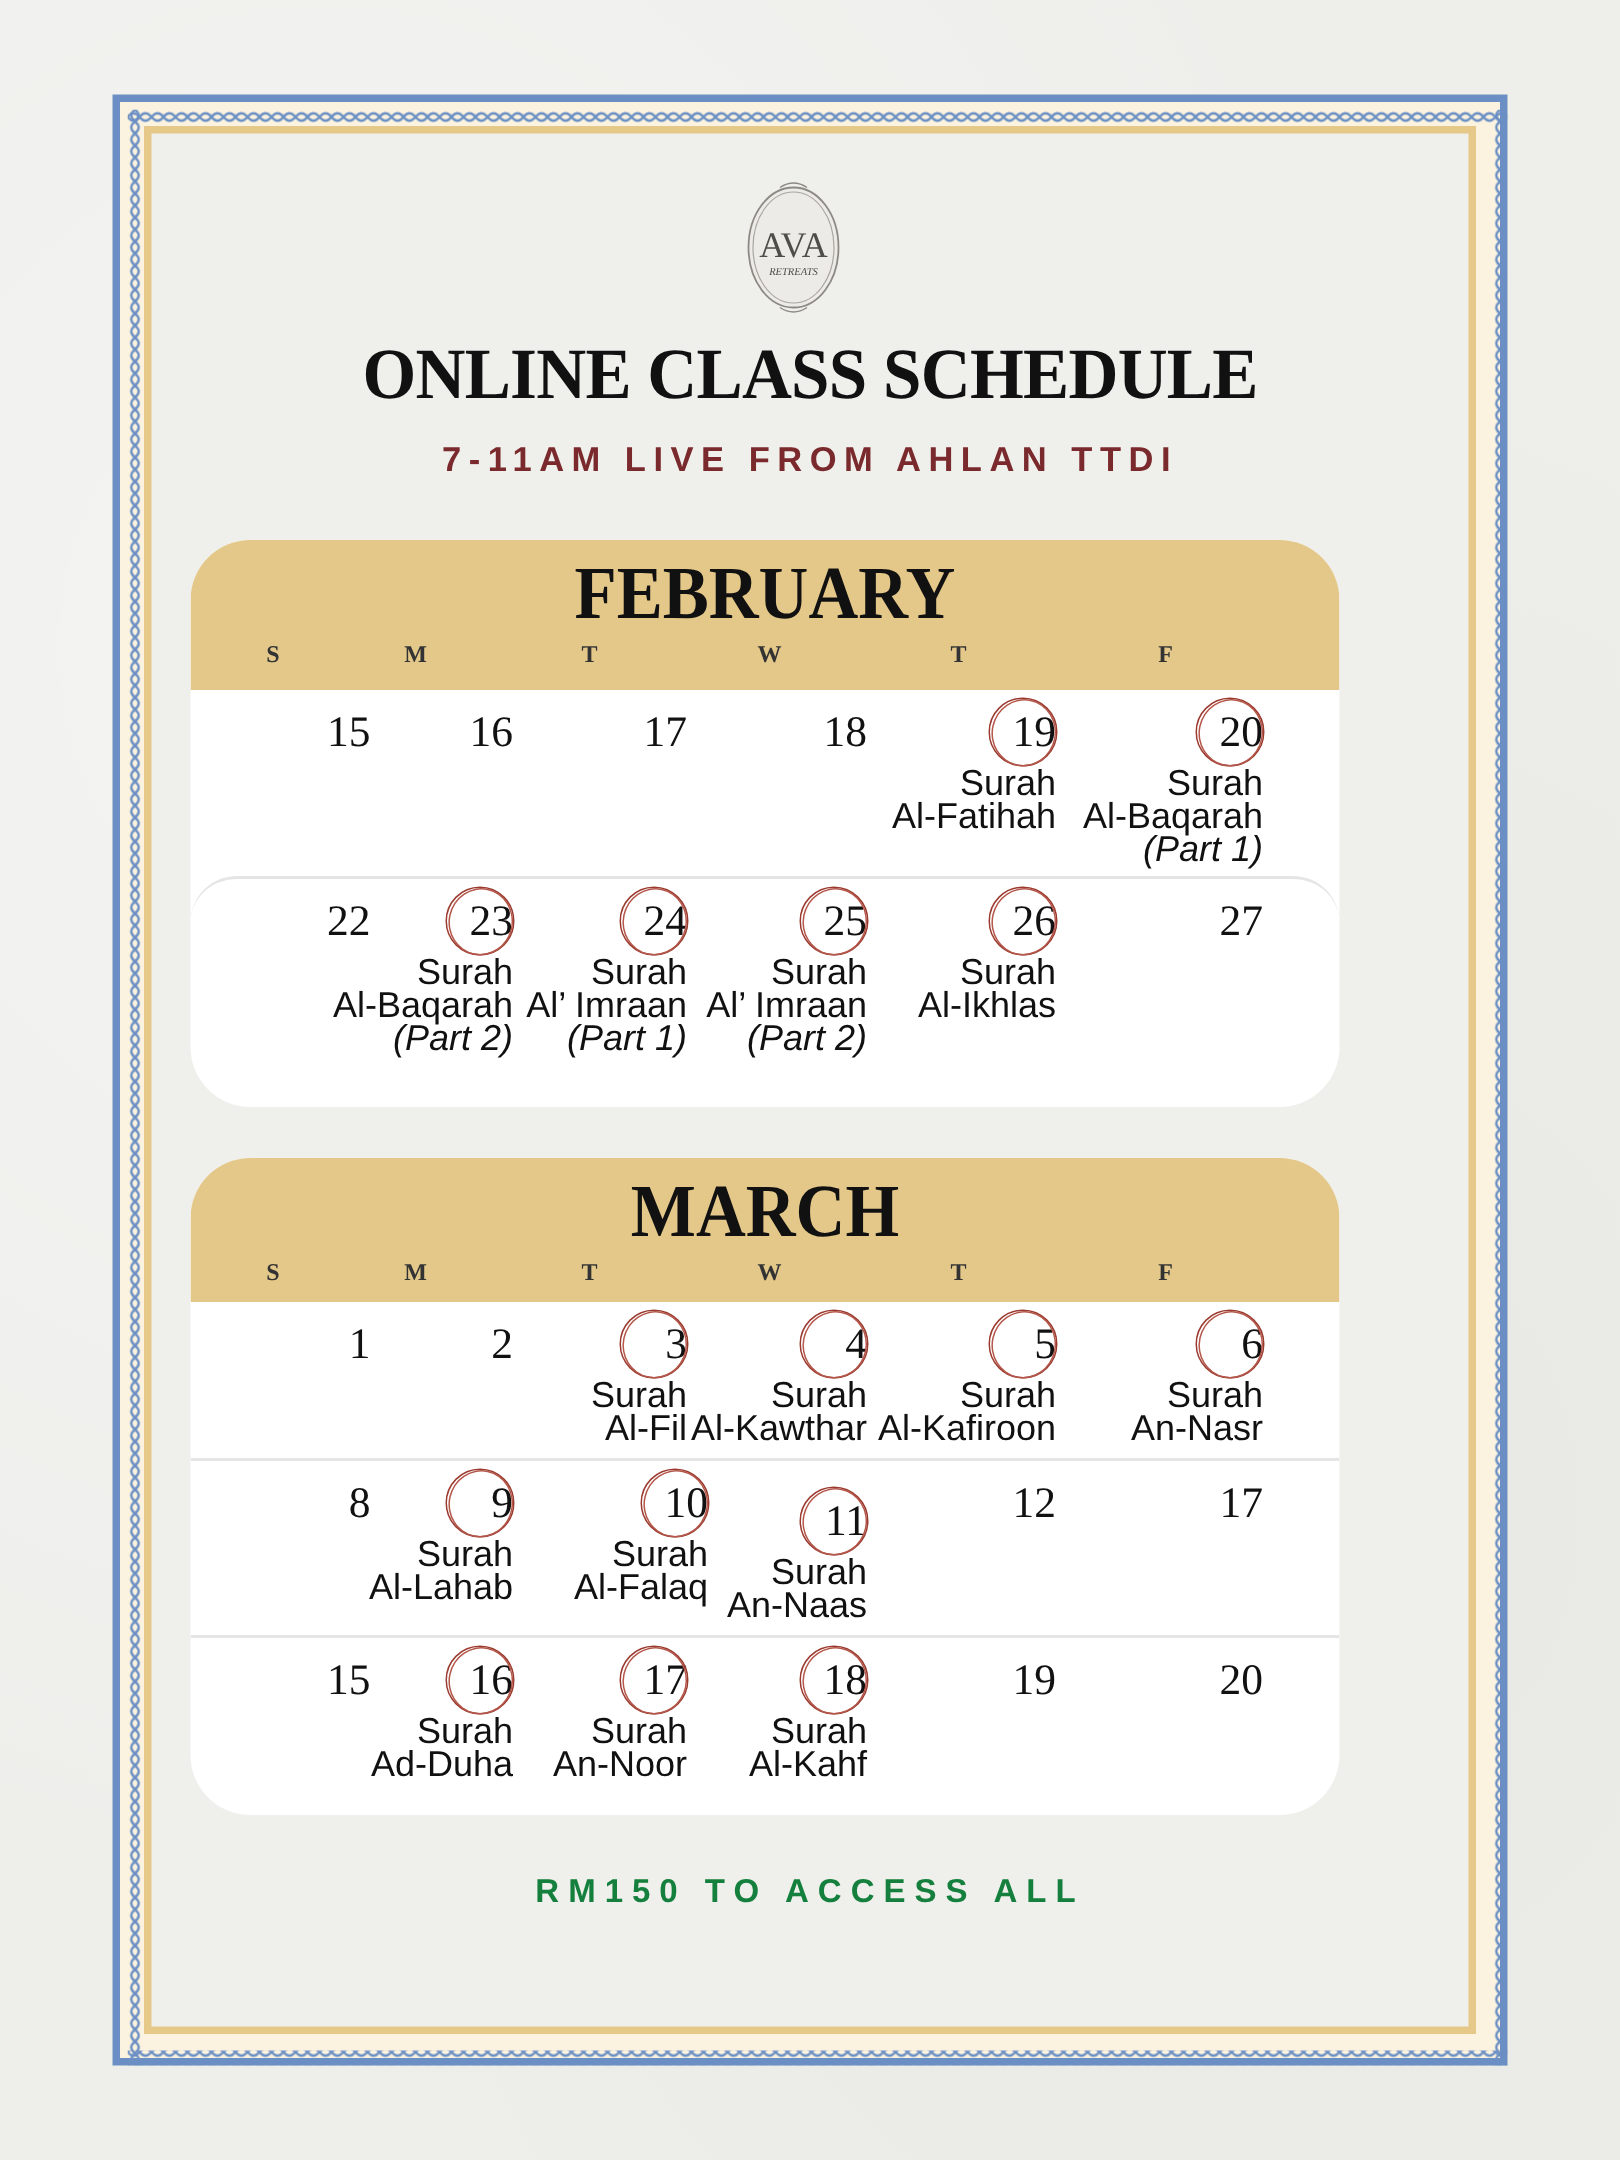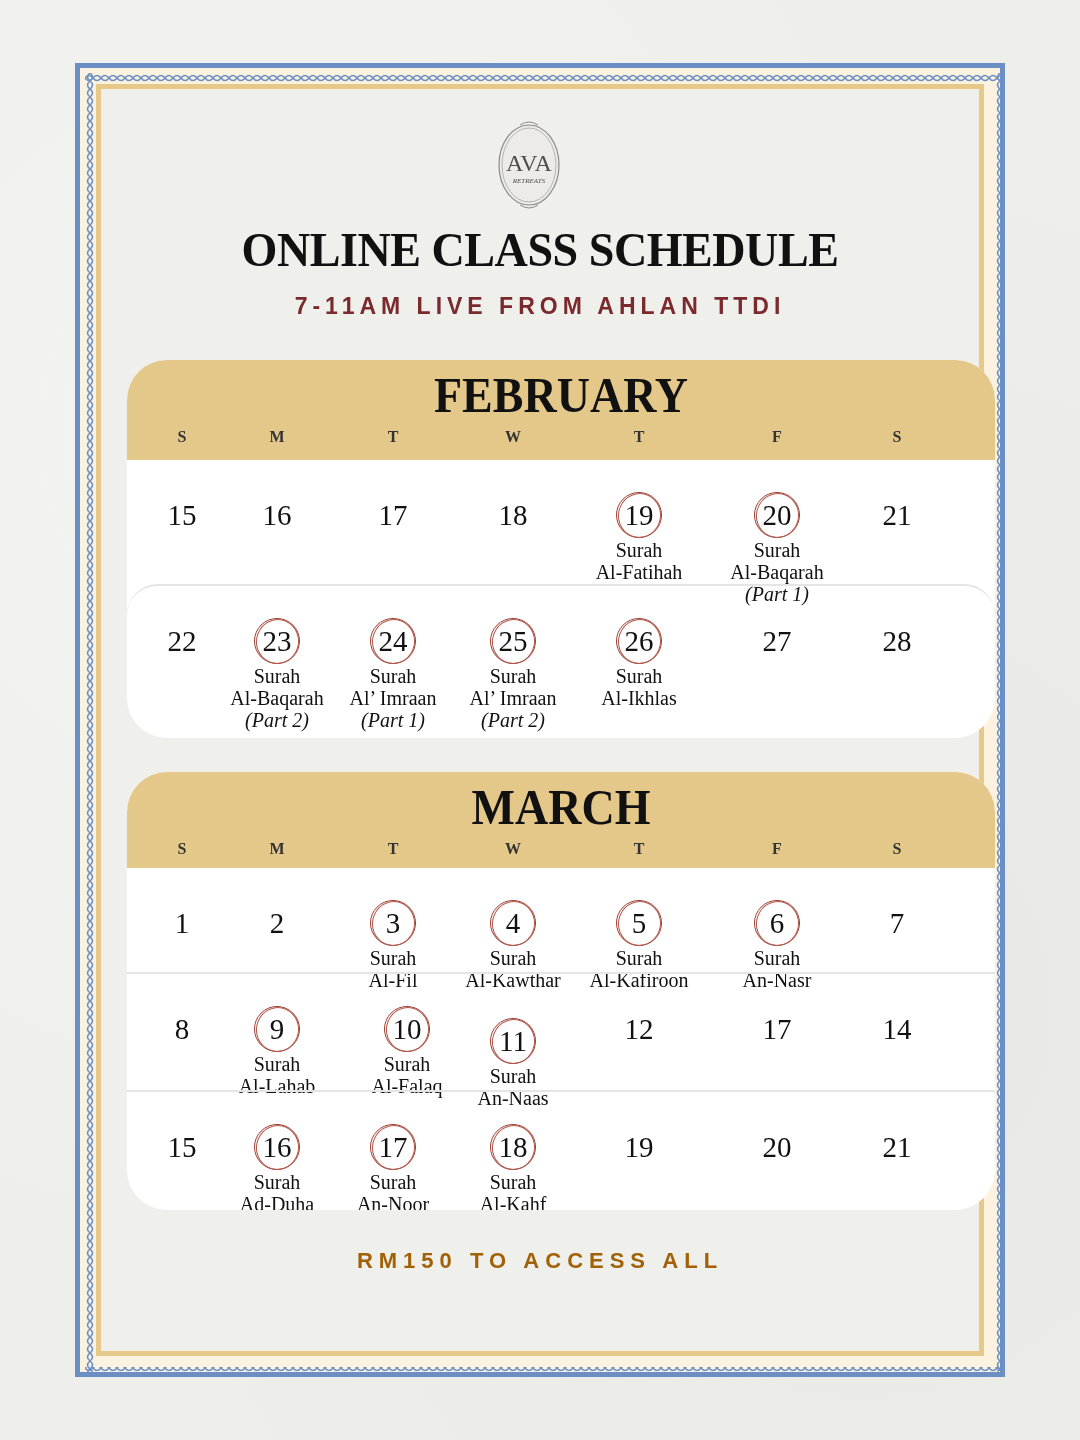--- a/index.html
+++ b/index.html
@@ -31,59 +31,59 @@
     position: absolute; left: 0; width: 1080px; top: 222px; text-align: center;
     font-family: "Liberation Serif", serif; font-weight: bold; font-size: 48px;
     color: #111; letter-spacing: -0.5px; transform: scaleX(0.96);
   }
   .subtitle {
     position: absolute; left: 0; width: 1080px; top: 293px; text-align: center;
     font-family: "Liberation Sans", sans-serif; font-weight: bold; font-size: 23px;
     color: #7a2a2c; letter-spacing: 5px;
   }
   .cal {
-    position: absolute; left: 127px; width: 868px; background: #ffffff;
+    position: absolute; left: 127px; width: 766px; background: #ffffff;
     border-radius: 40px; overflow: hidden;
   }
   .cal-head { background: #e3c88a; position: relative; }
   .month {
     text-align: center; font-family: "Liberation Serif", serif; font-weight: bold;
     font-size: 50px; color: #111; line-height: 58px; padding-top: 6px;
     transform: scaleX(0.92);
   }
   .dow-row { position: relative; height: 38px; }
   .dow {
     position: absolute; top: 4px; width: 40px; margin-left: -20px; text-align: center;
     font-family: "Liberation Serif", serif; font-weight: bold; font-size: 16px; color: #333;
   }
   .week { position: relative; border-top: 2px solid #e5e5e5; }
   .week.first { border-top: none; }
-  .day { position: absolute; width: 130px; margin-left: -65px; text-align: center; margin-top: 27px; }
+  .day { position: absolute; width: 130px; margin-left: -65px; text-align: right; }
   .num {
     display: inline-block; position: relative; width: 44px; height: 44px; line-height: 44px;
     font-family: "Liberation Serif", serif; font-size: 29px; color: #111;
   }
   .num.circled::before {
     content: ""; position: absolute; left: -1px; top: -1px; width: 44px; height: 44px;
     border: 1.5px solid #9b3b30; border-radius: 50%;
   }
   .num.circled::after {
     content: ""; position: absolute; left: 1px; top: 0px; width: 41px; height: 43px;
     border: 1px solid #b4574a; border-radius: 50%; transform: rotate(12deg);
   }
   .lesson {
-    font-family: Liberation Serif, serif; font-size: 20px; line-height: 22px; color: #111;
+    font-family: Liberation Sans, sans-serif; font-size: 24px; line-height: 22px; color: #111;
     margin-top: 2px; white-space: nowrap;
   }
   .lesson .part { font-style: italic; display: block; }
   .lesson span { display: block; }
   .price {
     position: absolute; left: 0; width: 1080px; top: 1248px; text-align: center;
     font-family: "Liberation Sans", sans-serif; font-weight: bold; font-size: 22px;
-    color: #a16207; letter-spacing: 6px;
+    color: #15803d; letter-spacing: 6px;
   }
 </style>
 </head>
 <body>
 
 <div class="frame-outer">
   <div class="chain">
     <svg width="920" height="1304" viewBox="0 0 920 1304">
       <defs>
         <pattern id="chH" width="16" height="10" patternUnits="userSpaceOnUse">

